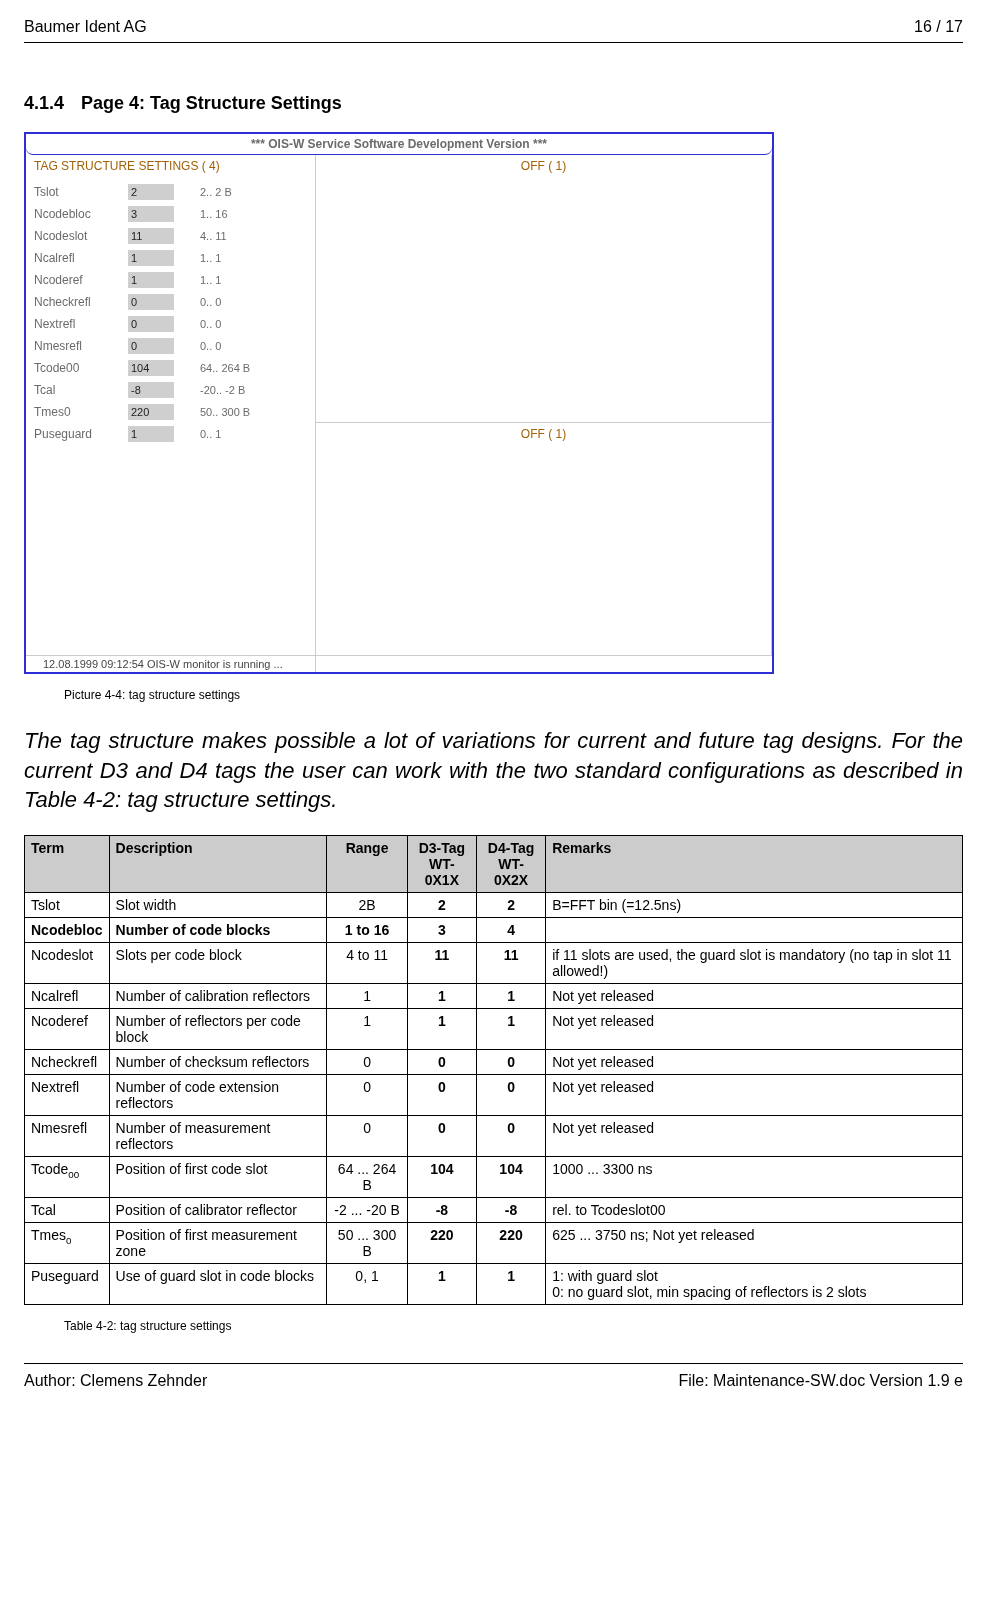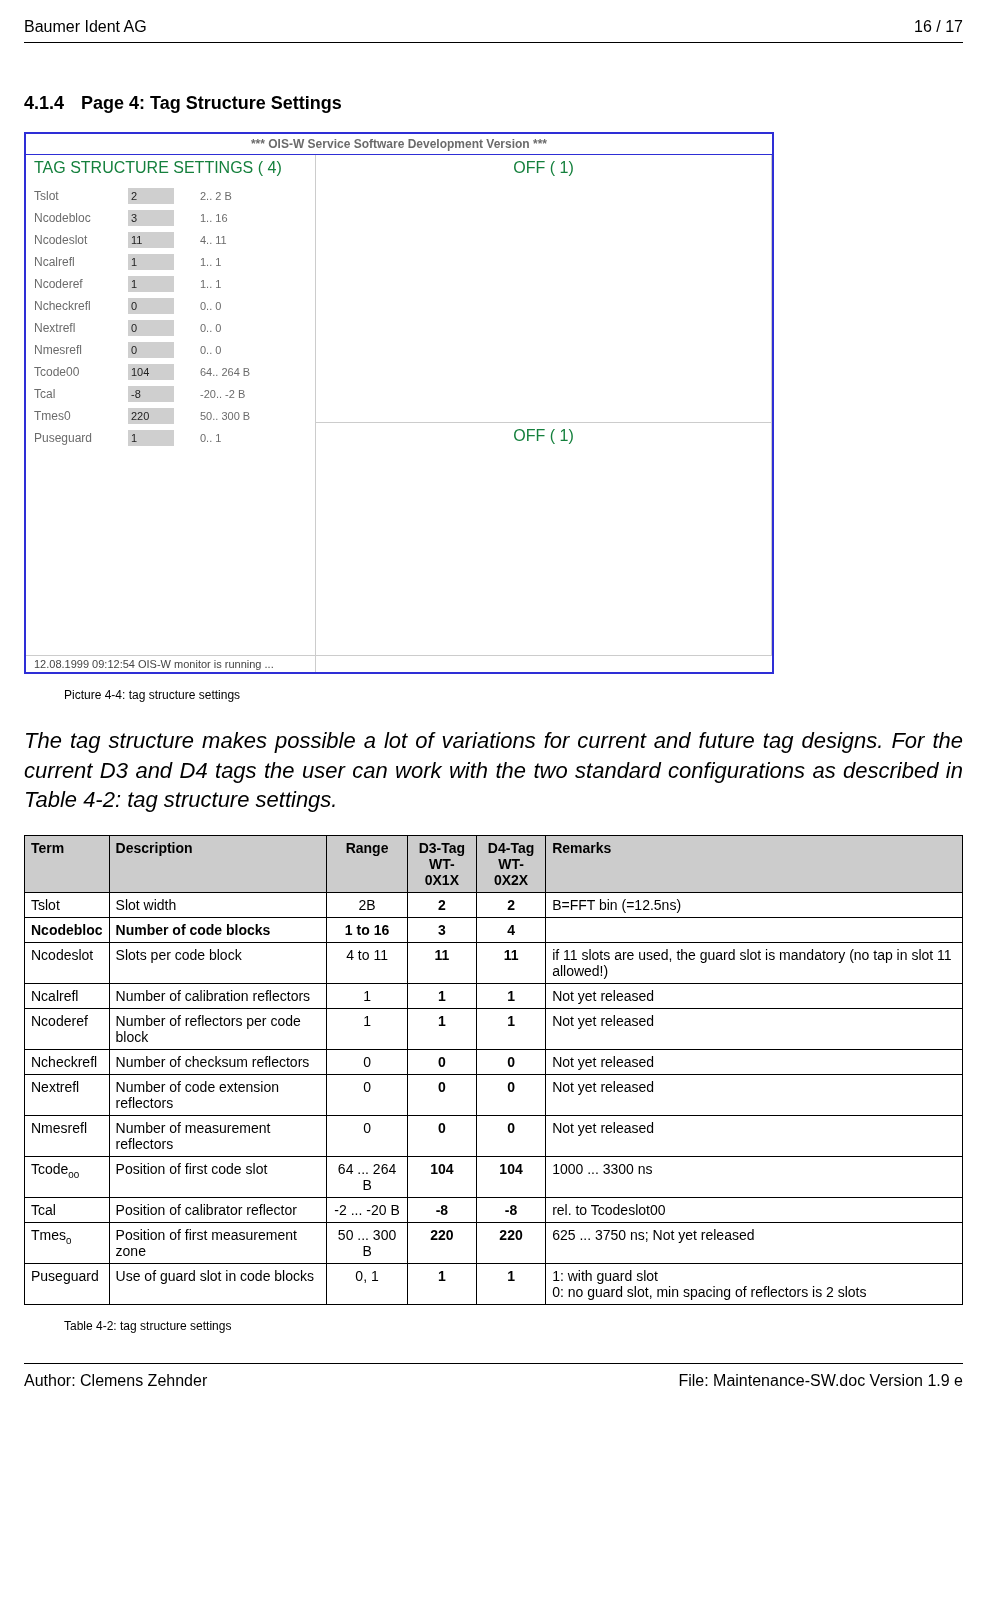--- a/index.html
+++ b/index.html
@@ -25,27 +25,28 @@
     font-family: "Segoe UI", Tahoma, sans-serif;
     font-size: 12px;
     color: #6b6b6b;
   }
   .fig-header {
     border-bottom: 1px solid #2e2ed6;
     padding: 3px 0;
     font-size: 12px;
     font-weight: bold;
     text-align: center;
+    border-radius: 7px;
   }
   .fig-cols { display: flex; height: 500px; }
   .fig-left, .fig-right { border-right: 1px solid #ccc; }
   .fig-left { width: 290px; }
   .fig-right { flex: 1; display: flex; flex-direction: column; }
   .fig-panel-hd {
-    font-size: 16px; color: #15803d; padding: 4px 8px; border-bottom: 0;
+    font-size: 12px; color: #a16207; padding: 4px 8px; border-bottom: 0;
     font-family: Tahoma, sans-serif;
   }
   .fig-panel-hd.center { text-align: center; }
   .fig-rows { padding: 4px 8px 4px 8px; }
   .fig-row { display: flex; align-items: center; height: 22px; gap: 8px; }
   .fig-row .label { width: 86px; }
   .fig-row .valbox {
     width: 46px; height: 16px;
     background: #cfcfcf;
     color: #222;
@@ -53,21 +54,21 @@
   }
   .fig-row .range { font-size: 11px; margin-left: 18px; }
   .fig-right-top { flex: 0 0 268px; border-bottom: 1px solid #ccc; }
   .fig-right-bot { flex: 1; }
   .fig-status {
     border-top: 1px solid #ccc;
     display: flex;
     font-size: 11px;
     color: #444;
   }
-  .fig-status .stamp { width: 290px; padding: 2px 8px; border-right: 1px solid #ccc; }
+  .fig-status .stamp { width: 290px; padding: 2px 17px; border-right: 1px solid #ccc; }
   .fig-status .stxt { flex: 1; text-align: center; padding-top: 2px; }
 
   .caption { font-size: 12px; margin: 14px 0 24px 40px; }
 
   .para { font-size: 22px; line-height: 1.35; text-align: justify; margin: 12px 0 20px 0; font-style: italic; }
 
   
   table.main {
     border-collapse: collapse;
     width: 100%;

